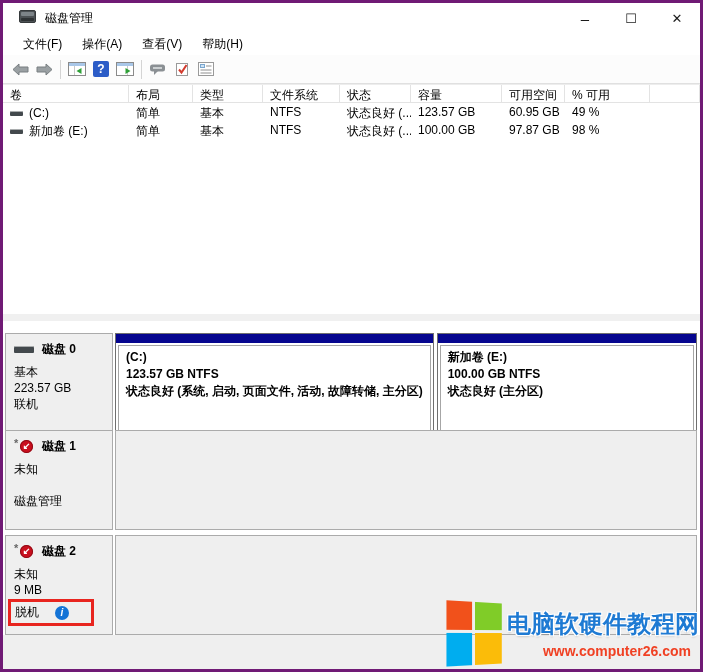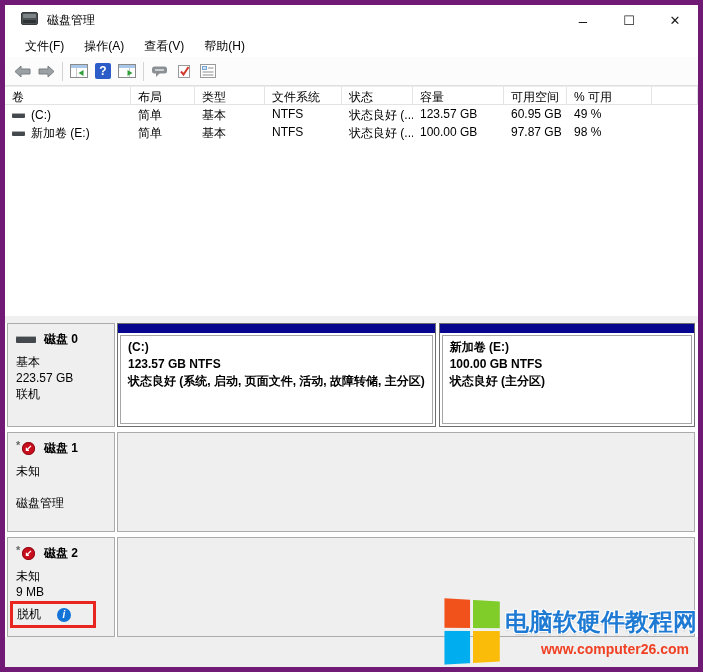--- a/index.html
+++ b/index.html
@@ -1,18 +1,18 @@
 <!DOCTYPE html>
 <html><head>
 <meta charset="utf-8">
 <style>
   html,body{margin:0;padding:0;background:#cfcfcf;}
   .window{position:relative;width:703px;height:672px;box-sizing:border-box;
     font-family:"Liberation Sans",sans-serif;font-size:12px;color:#000;
-    background:#ffffff;border:5px solid #701a75;overflow:hidden;}
+    background:#ffffff;border:3px solid #701a75;overflow:hidden;}
 
   
   .titlebar{position:absolute;top:0;left:0;right:0;height:30px;background:#fff;
     display:flex;align-items:center;}
   .app-icon{margin-left:16px;flex:0 0 auto;}
   .title-text{margin-left:9px;font-size:12px;}
   .win-controls{margin-left:auto;display:flex;height:100%;}
   .win-btn{width:46px;display:flex;align-items:center;justify-content:center;
     font-size:13px;color:#1a1a1a;cursor:default;}
   .win-btn.min{font-size:15px;}
@@ -42,21 +42,21 @@
   .vol-cell{display:flex;align-items:center;}
   .vol-icon{flex:0 0 auto;width:13px;height:5px;background:#43494d;border-radius:1px;
     margin-right:6px;box-shadow:inset 0 1px 0 rgba(255,255,255,.55);}
 
   
   .splitter{position:absolute;top:311px;left:0;right:0;height:7px;background:#f0f0f0;}
 
   
   .diskpane{position:absolute;top:318px;left:0;right:0;height:314px;background:#fff;}
   .disk-row{position:absolute;left:2px;right:3px;display:flex;}
-  .row-0{top:0;height:104px;}
+  .row-0{top:12px;height:104px;}
   .row-1{top:109px;height:100px;}
   .row-2{top:214px;height:100px;}
   .disk-label{width:108px;flex:0 0 auto;background:#efefef;border:1px solid #ababab;
     box-sizing:border-box;padding:7px 5px 0 8px;}
   .dl-title{display:flex;align-items:center;font-weight:bold;margin-bottom:7px;}
   .dl-line{line-height:15px;min-height:15px;margin-bottom:1px;white-space:nowrap;}
   .disk-icon{width:20px;height:7px;background:#43494d;border-radius:1px;margin-right:8px;
     box-shadow:inset 0 1px 0 rgba(255,255,255,.55);}
   .unk-icon{position:relative;width:22px;height:14px;margin-right:6px;flex:0 0 auto;}
   .unk-star{position:absolute;left:0;top:-3px;color:#666;font-size:11px;}

